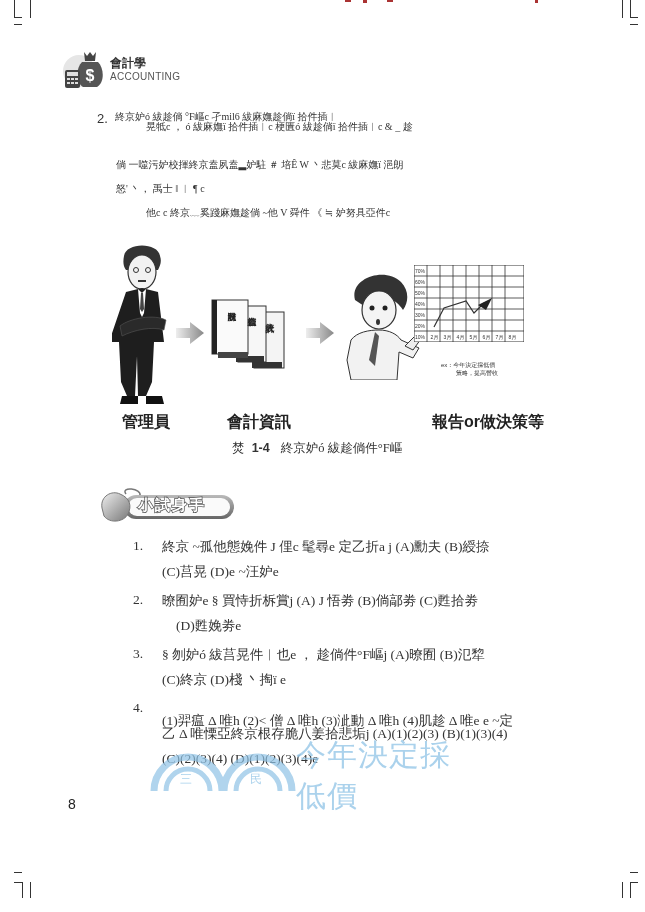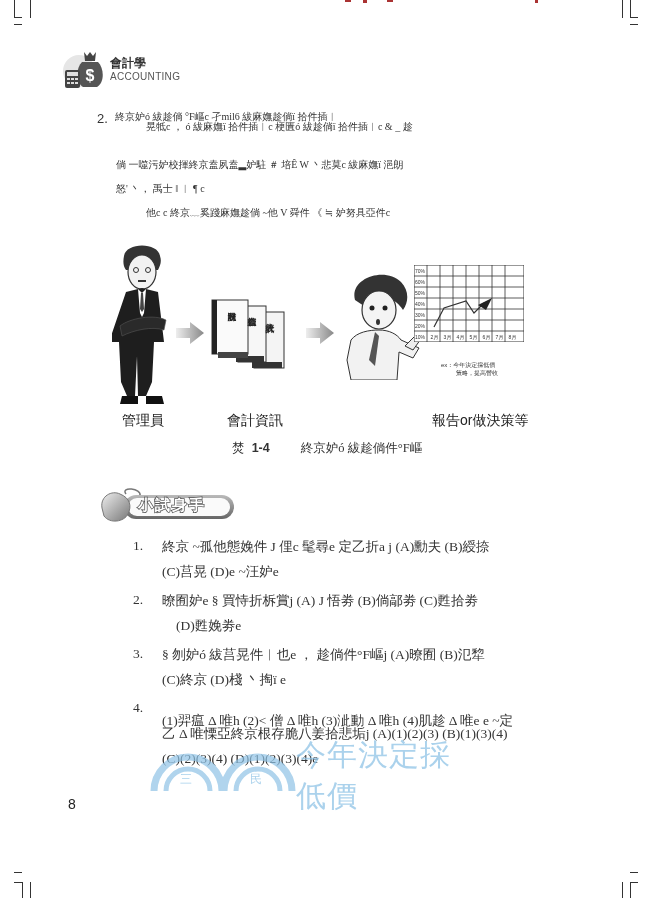--- a/index.html
+++ b/index.html
@@ -10,21 +10,21 @@
   .sans { font-family:"Liberation Sans", "DejaVu Sans", sans-serif; }
   .serif { font-family:"Liberation Serif", "DejaVu Serif", serif; }
 
   
   .logo-wrap { left:62px; top:48px; width:40px; height:40px; }
   .hdr-title { left:110px; top:55px; font-size:12px; font-weight:bold; color:#333; }
   .hdr-sub { left:110px; top:71px; font-size:10px; color:#555; letter-spacing:0.3px; }
 
   .para { font-size:10px; line-height:22px; color:#333; white-space:nowrap; }
 
-  .figlabel { font-size:14px; font-weight:normal; color:#222; }
+  .figlabel { font-size:16px; font-weight:bold; color:#222; }
   .caption { font-size:12.5px; color:#333; }
   .caption b { font-family:"Liberation Sans", sans-serif; }
 
   .q { font-size:13.5px; line-height:27px; color:#333; white-space:nowrap; }
   .qnum { font-size:13.5px; color:#333; }
 
   .pagenum { left:68px; top:796px; font-size:14px; color:#222; }
 
   .wm-text { font-family:"DejaVu Sans", sans-serif; color:#8fc3e6; opacity:0.75; }
 </style>
@@ -194,21 +194,21 @@
   <span style="width:13px;text-align:center;">8月</span>
 </div>
 <div class="abs sans" style="left:441px;top:361px;font-size:6px;line-height:8px;color:#333;">
   <div>ex：今年決定採低價</div>
   <div style="padding-left:15px;">策略，提高營收</div>
 </div>
 <div class="abs figlabel sans" style="left:432px;top:412px;">報告or做決策等</div>
 
 <div class="abs caption serif" style="left:232px;top:440px;white-space:nowrap;">
   <span>焚</span>
-  <b style="margin-left:4px;margin-right:28px;">1-4</b>
+  <b style="margin-left:4px;margin-right:8px;">1-4</b>
   <span>終京妒ó  紱趁倘件°F嶇</span>
 </div>
 
 <div class="abs" style="left:96px;top:486px;width:140px;height:38px;">
   <svg width="140" height="38" viewBox="0 0 140 38">
     <defs>
       <linearGradient id="gc" x1="0" y1="0" x2="0" y2="1">
           <stop offset="0" stop-color="#bbb"></stop>
           <stop offset="1" stop-color="#666"></stop>
         </linearGradient>

